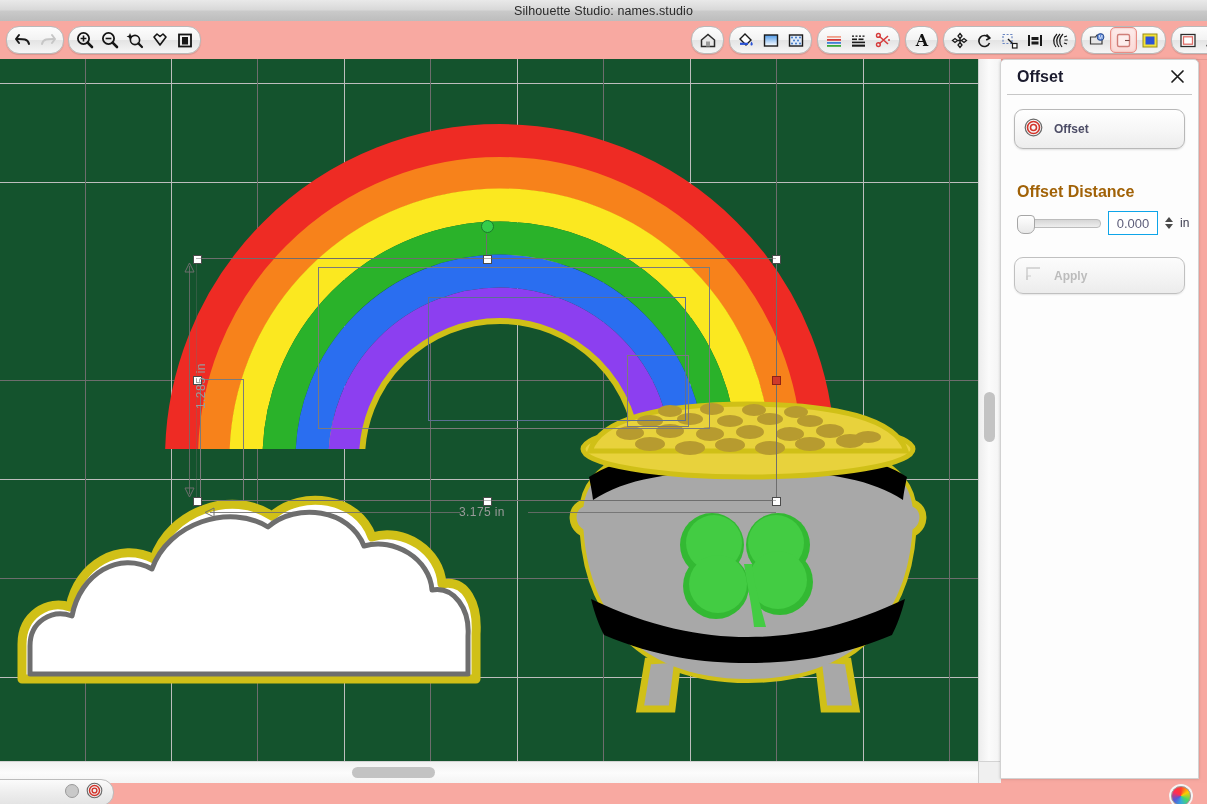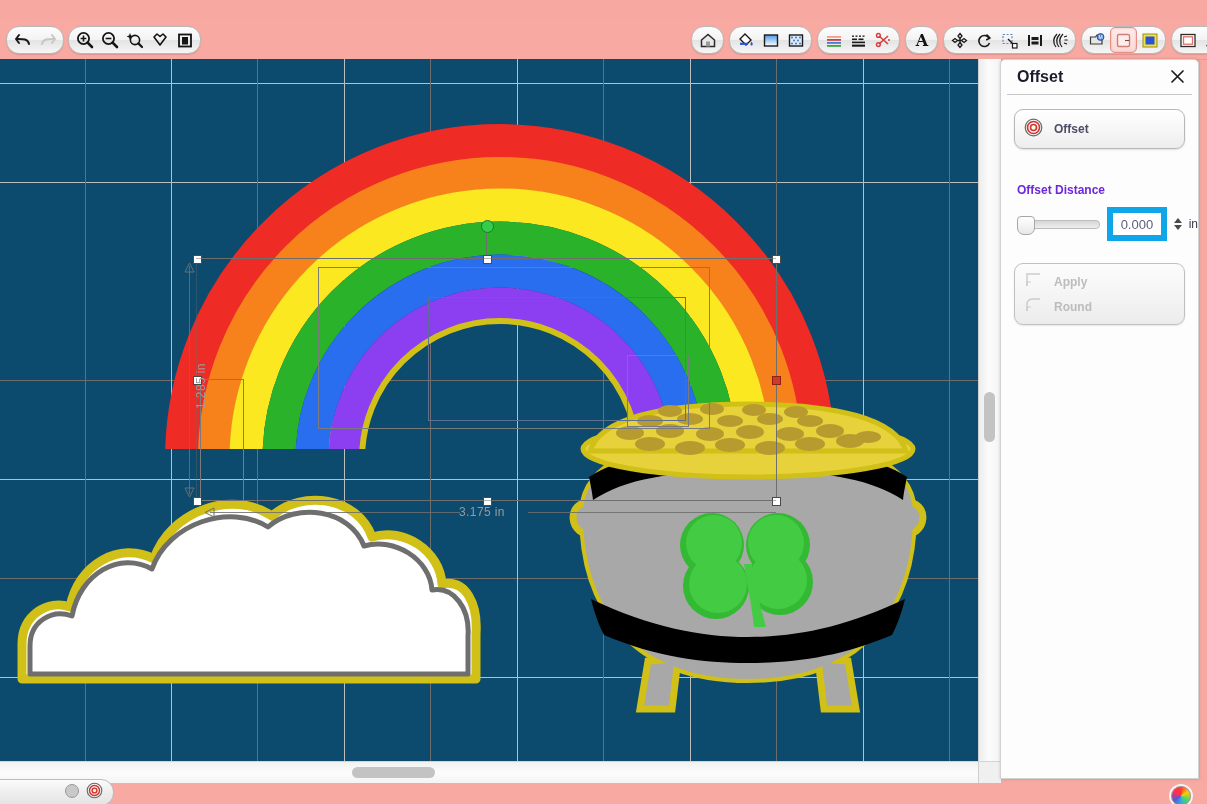--- a/index.html
+++ b/index.html
@@ -43,21 +43,21 @@
   .tbtn.sel{
     background:linear-gradient(to bottom,#fdeceb,#fbd9d6);
     border:1px solid #e98d84;
     box-shadow:inset 0 0 2px rgba(233,141,132,.8);
   }
   .tbtn svg{display:block;}
 
   
   .canvaswrap{
     position:absolute;left:0;top:59px;width:978px;height:702px;
-    background:#0c4a6e;overflow:hidden;
+    background:#14532d;overflow:hidden;
   }
   .canvas{position:absolute;left:0;top:0;width:978px;height:702px;}
   .gridline{position:absolute;background:#e3e3e3;}
   .gridline.major{background:#6d6d6d;}
   .gridline.mid{background:#bdbdbd;}
 
   
   .vscroll{
     position:absolute;left:978px;top:59px;width:22px;height:702px;
     background:linear-gradient(to right,#ededed,#fbfbfb 45%,#f4f4f4);
@@ -102,35 +102,35 @@
   .radio-box{
     margin:14px 13px 0 13px;
     border:1px solid #b8b8b8;border-radius:9px;
     background:linear-gradient(to bottom,#ffffff,#f6f6f6 55%,#ededed);
     box-shadow:0 1px 2px rgba(0,0,0,.12);
     padding:6px 0;
   }
   .radio-row{display:flex;align-items:center;height:26px;padding:0 0 0 9px;gap:11px;}
   .radio-row .lbl{font-size:12px;font-weight:bold;color:#4d4d66;}
   .sec-label{
-    margin:34px 0 6px 16px;font-size:12px;font-weight:bold;color:#6d28d9;
+    margin:34px 0 6px 16px;font-size:16px;font-weight:bold;color:#a16207;
   }
   .slider-row{display:flex;align-items:center;margin:10px 0 0 16px;gap:7px;}
   .slider-track{
     position:relative;width:82px;height:7px;border-radius:4px;
     background:linear-gradient(to bottom,#d6d6d6,#eeeeee);
     border:1px solid #bcbcbc;
   }
   .slider-knob{
     position:absolute;left:-1px;top:-5px;width:16px;height:17px;
     background:linear-gradient(to bottom,#ffffff,#e8e8e8);
     border:1px solid #a6a6a6;border-radius:4px 4px 7px 7px;
   }
   .numfield{
-    width:48px;height:22px;border:6px solid #0ea5e9;background:#fff;
+    width:48px;height:22px;border:1px solid #0ea5e9;background:#fff;
     display:flex;align-items:center;justify-content:center;
     font-size:13px;color:#5d5d7a;
   }
   .spin{display:flex;flex-direction:column;gap:2px;align-items:center;}
   .spin div{width:0;height:0;border-style:solid;}
   .spin .up{border-width:0 4px 5px 4px;border-color:transparent transparent #4a4a4a transparent;}
   .spin .dn{border-width:5px 4px 0 4px;border-color:#4a4a4a transparent transparent transparent;}
   .unit{font-size:12px;color:#3b3b4e;text-align:right;}
   .apply-btn{
     margin:14px 13px 0 13px;height:24px;
@@ -181,20 +181,23 @@
   }
   .dimtxt.vert{transform:rotate(-90deg);transform-origin:left top;white-space:nowrap;}
   .selrect{position:absolute;border:1px solid #7b7b7b;}
   .selrect.blue{border-color:#5d6f93;}
 </style>
 </head>
 <body>
 
 <div class="app">
 
+  <div class="titlebar">
+    <span class="title">Silhouette Studio: names.studio</span>
+  </div>
 
   <div class="toolbar">
 
     <div class="tgroup" style="margin-left:6px;">
       <div class="tbtn">
         <svg width="20" height="18" viewBox="0 0 20 18">
             <path d="M6 4 L3 8 L6 12 M3.3 8 C9 8 15 7.5 16 13" stroke="#1a1a1a" stroke-width="2" fill="none" stroke-linecap="round" stroke-linejoin="round"></path>
           </svg>
       </div>
       <div class="tbtn">
@@ -653,29 +656,20 @@
     <div class="corner-box">
       <div class="corner-row">
         <span>
           <svg width="19" height="19" viewBox="0 0 19 19">
               <path d="M3 16 V4 H16" stroke="#c9c9c9" stroke-width="1.4" fill="none"></path>
               <path d="M3 16 V12 H7" stroke="#c9c9c9" stroke-width="1.2" fill="none"></path>
             </svg>
         </span>
         <span class="lbl">Apply</span>
       </div>
-      <div class="corner-row">
-        <span>
-          <svg width="19" height="19" viewBox="0 0 19 19">
-              <path d="M3 16 V9 C3 5.5 6 4 9.5 4 H16" stroke="#c9c9c9" stroke-width="1.4" fill="none"></path>
-              <path d="M3 16 V12 H7" stroke="#c9c9c9" stroke-width="1.2" fill="none"></path>
-            </svg>
-        </span>
-        <span class="lbl">Round</span>
-      </div>
     </div>
   </div>
 
   <div class="botstrip">
     <div class="botleft">
       <span>
         <svg width="16" height="16" viewBox="0 0 16 16">
             <circle cx="8" cy="8" r="6.5" fill="#c9c9c9" stroke="#9a9a9a" stroke-width="1"></circle>
           </svg>
       </span>

